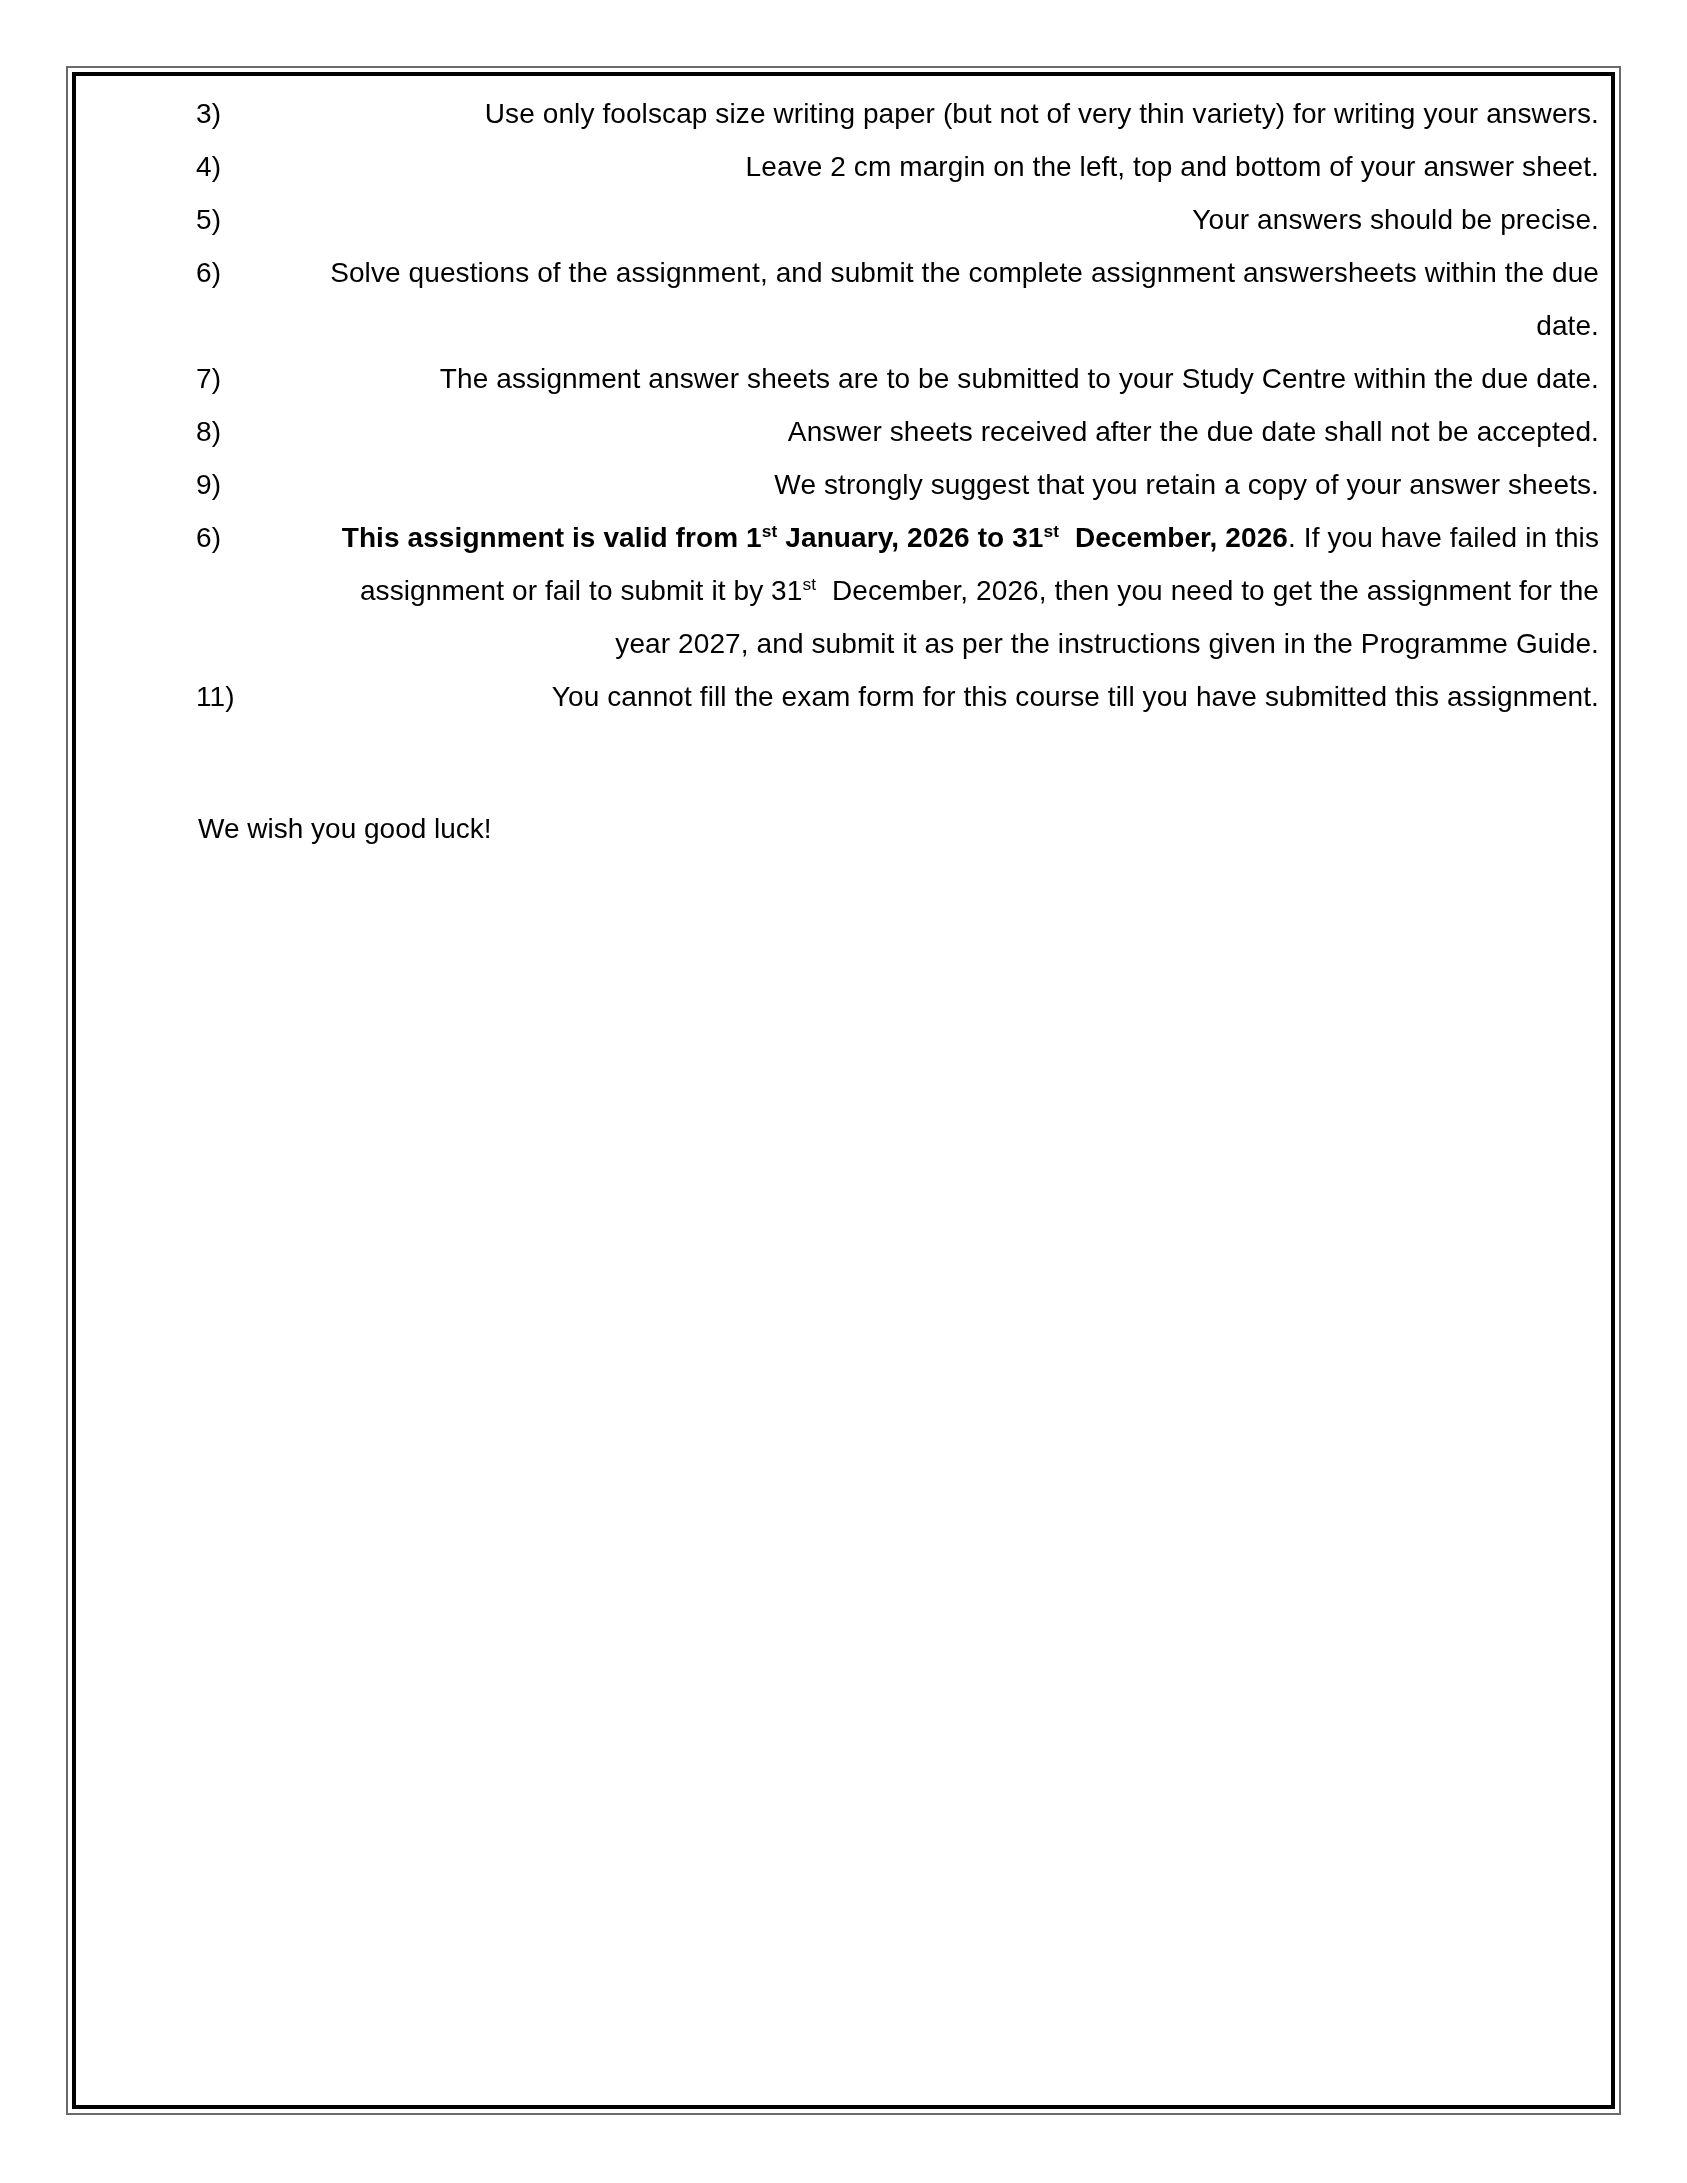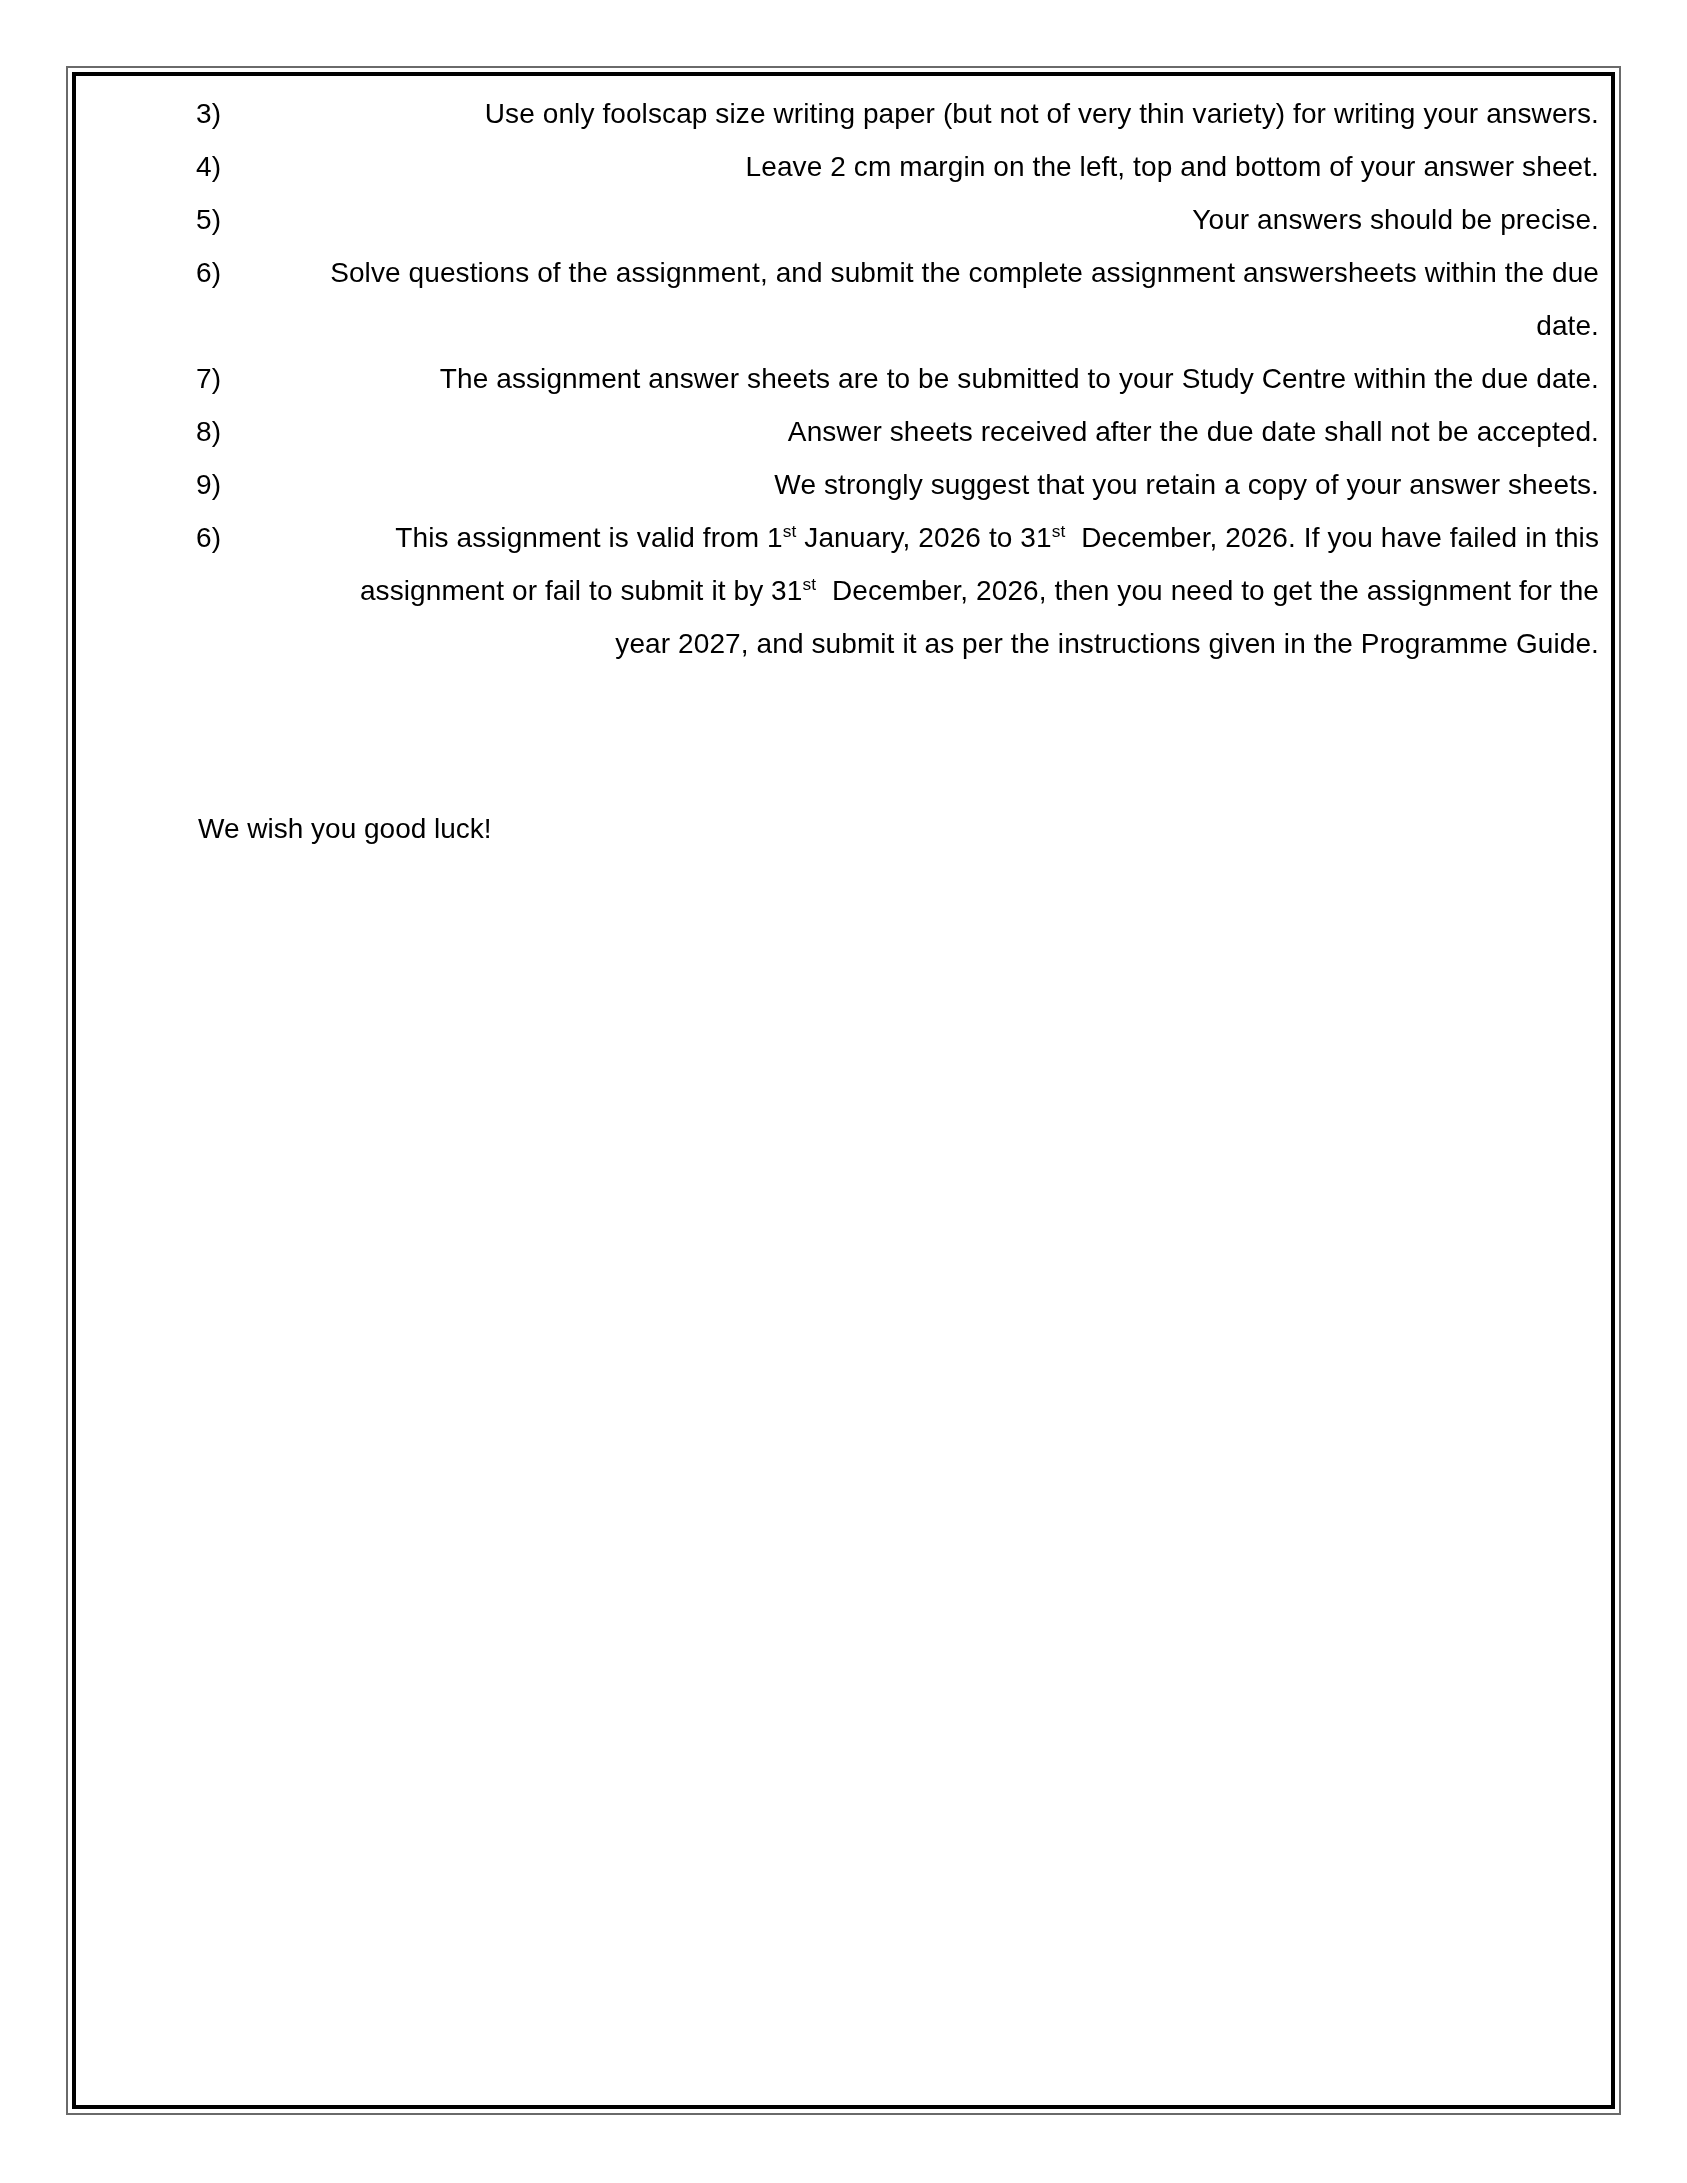--- a/index.html
+++ b/index.html
@@ -67,21 +67,21 @@
     width: 105px;
     white-space: nowrap;
   }
 
   .item-text {
     flex: 1 1 auto;
     text-align: right;
   }
 
   .item-text b {
-    font-weight: 400;
+    font-weight: 700;
   }
 
   sup {
     font-size: 0.62em;
     vertical-align: super;
     line-height: 0;
   }
 
   .closing {
     position: absolute;
@@ -135,19 +135,23 @@
     <div class="item">
       <span class="item-num">9)</span>
       <span class="item-text">We strongly suggest that you retain a copy of your answer sheets.</span>
     </div>
 
     <div class="item">
       <span class="item-num">6)</span>
       <span class="item-text"><b>This assignment is valid from 1<sup>st</sup> January, 2026 to 31<sup>st</sup>&nbsp; December, 2026</b>. If you have failed in this assignment or fail to submit it by 31<sup>st</sup>&nbsp; December, 2026, then you need to get the assignment for the year 2027, and submit it as per the instructions given in the Programme Guide.</span>
     </div>
 
+    <div class="item">
+      <span class="item-num">11)</span>
+      <span class="item-text">You cannot fill the exam form for this course till you have submitted this assignment.</span>
+    </div>
 
   </div>
 
   <div class="closing">We wish you good luck!</div>
 
 </div>
 
 
 </body></html>

